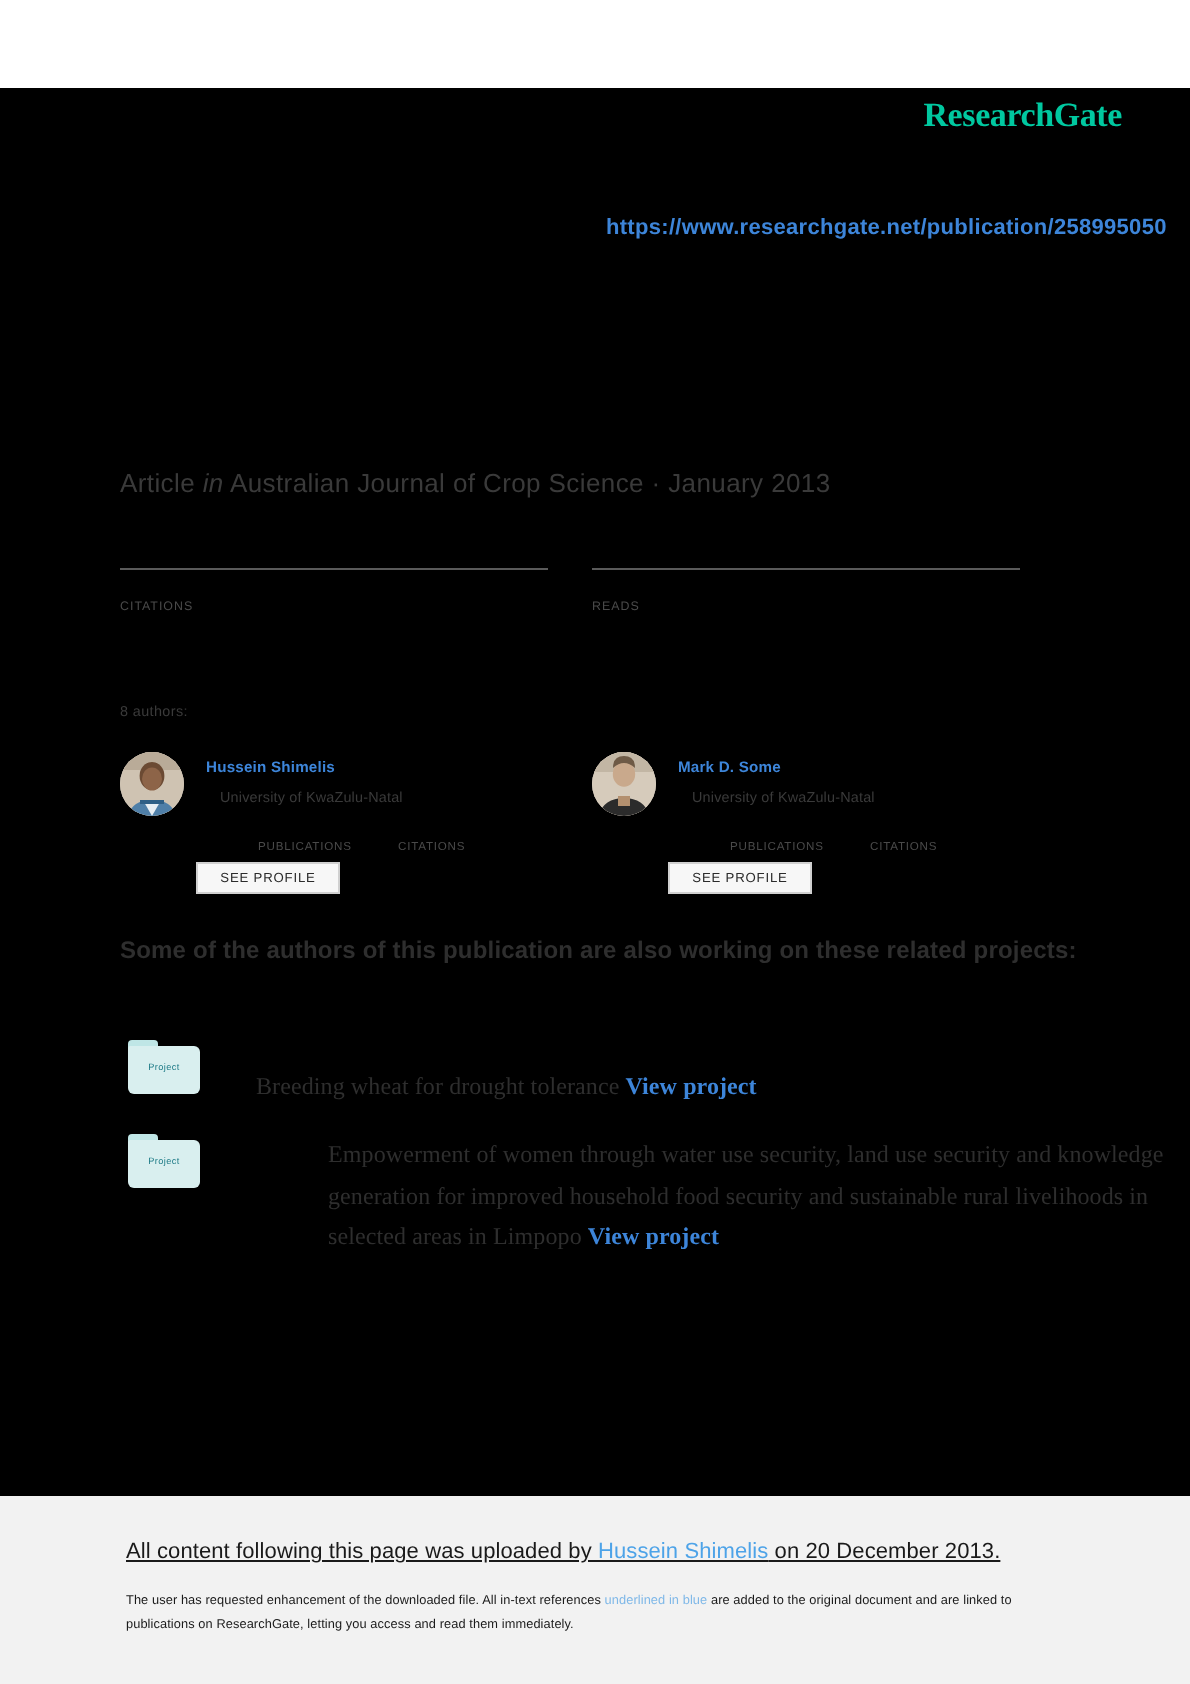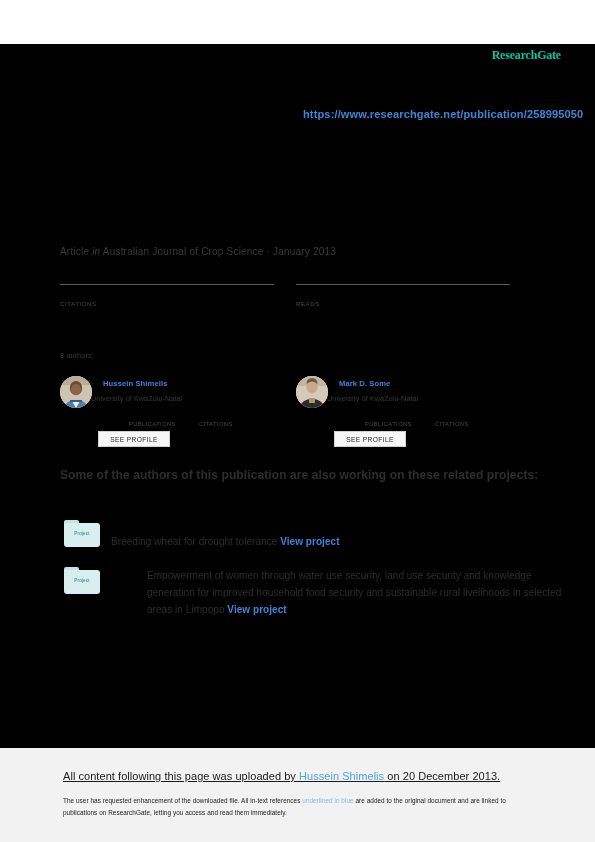--- a/index.html
+++ b/index.html
@@ -24,21 +24,21 @@
     height: 704px;
     background: #000000;
   }
 
   
   .rg-logo {
     position: absolute;
     right: 34px;
     top: 48px;
     font-family: "Liberation Serif", serif;
-    font-size: 12px;
+    font-size: 17px;
     font-weight: bold;
     letter-spacing: -0.2px;
     color: #00c8a0;
     white-space: nowrap;
   }
 
   
   .pub-url {
     position: absolute;
     left: 303px;
@@ -58,22 +58,22 @@
     width: 460px;
     font-size: 14px;
     line-height: 1.45;
     color: #000000;
   }
 
   
   .article-meta {
     position: absolute;
     left: 60px;
-    top: 246px;
-    font-size: 10px;
+    top: 234px;
+    font-size: 13px;
     color: #3a3a3a;
     letter-spacing: 0.2px;
     white-space: nowrap;
   }
   .article-meta .src {
     font-style: italic;
   }
 
   
   .stats-col {
@@ -135,21 +135,21 @@
     left: 43px;
     top: 5px;
     font-size: 7.6px;
     font-weight: bold;
     color: #3d85d9;
     letter-spacing: 0.1px;
     white-space: nowrap;
   }
   .author-inst {
     position: absolute;
-    left: 31px;
+    left: 50px;
     top: 20px;
     font-size: 7.2px;
     color: #3a3a3a;
     letter-spacing: 0.1px;
     white-space: nowrap;
   }
   .author-stats {
     position: absolute;
     left: 43px;
     top: 38px;
@@ -236,27 +236,28 @@
     left: 0; top: 11px;
     width: 36px;
     text-align: center;
     font-size: 4.6px;
     color: #1c7a86;
     letter-spacing: 0.2px;
   }
 
   .project-text {
     position: absolute;
-    left: 51px;
+    left: 68px;
     top: 13px;
     width: 427px;
-    font-size: 10px;
+    font-size: 12px;
     line-height: 1.72;
     color: #2e2e2e;
     letter-spacing: 0.05px;
+    font-family: Liberation Serif, serif;
   }
   .project-row.p1 .project-text { top: 0px; margin-left: 36px; }
   .view-project {
     color: #3d85d9;
     font-weight: bold;
     cursor: pointer;
   }
 
   
   .footer-band {

